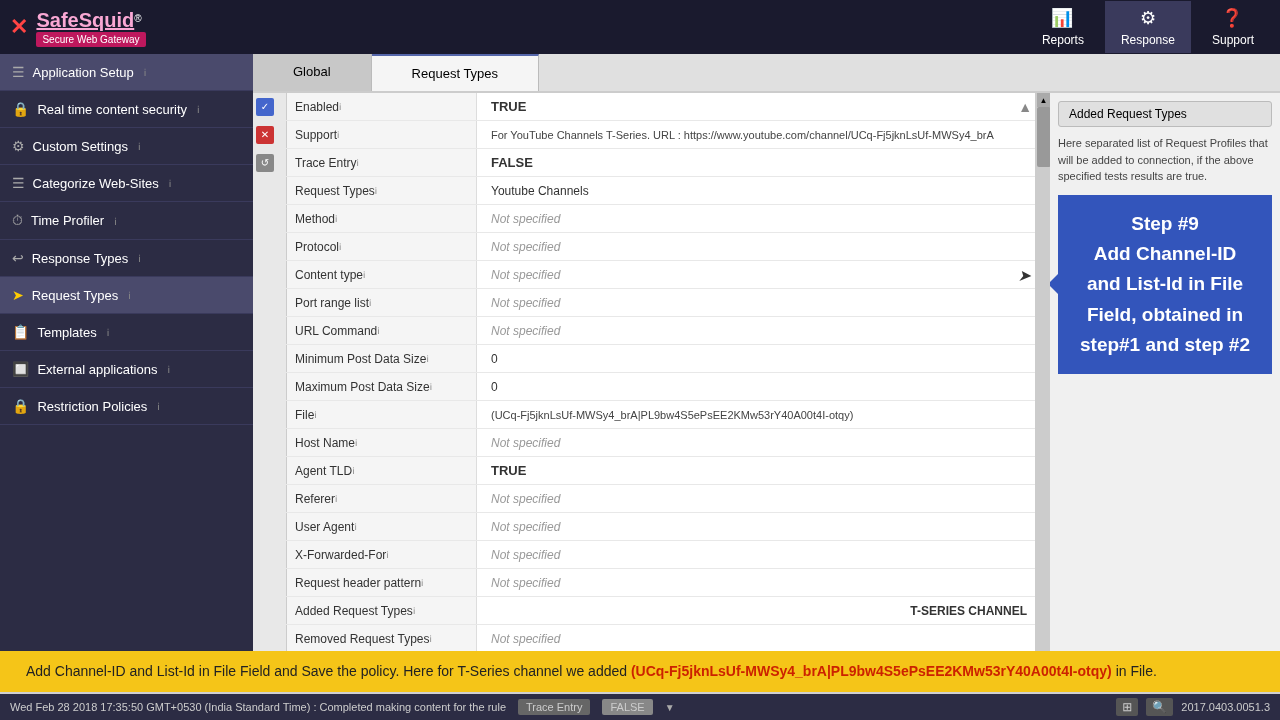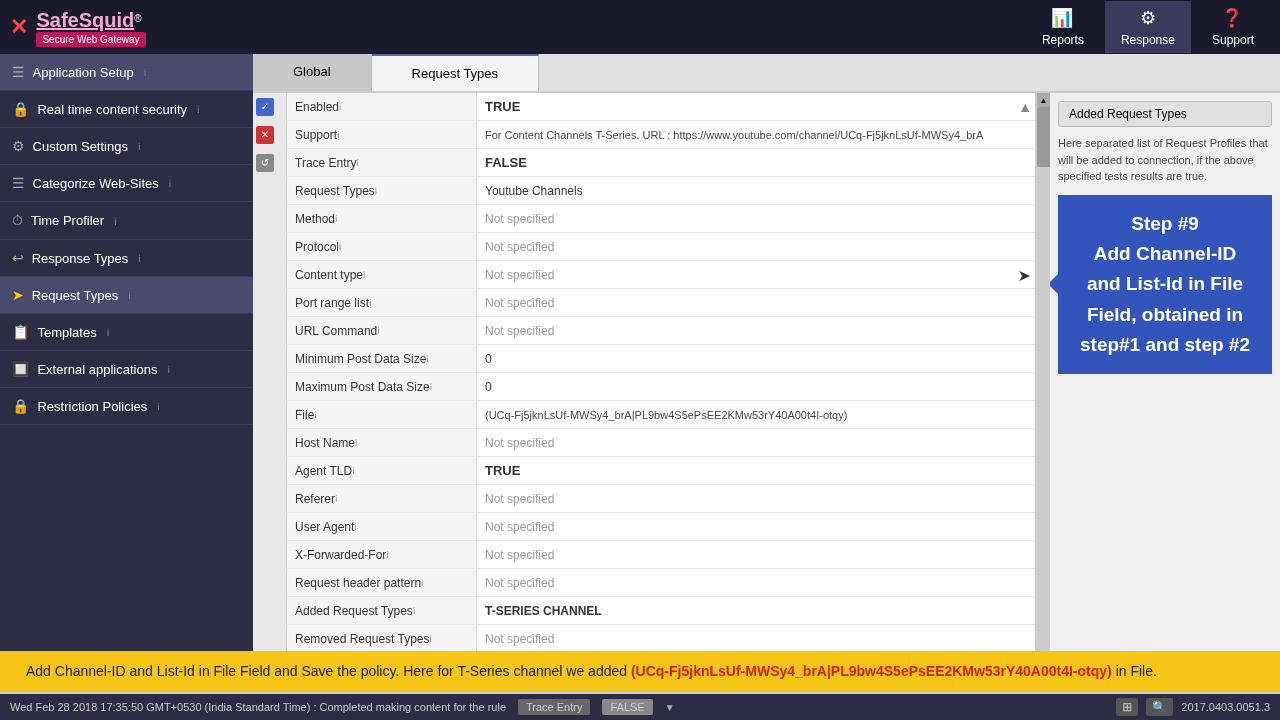--- a/index.html
+++ b/index.html
@@ -161,23 +161,24 @@
       align-items: center;
       flex-shrink: 0;
     }
     .form-value {
       flex: 1;
       padding: 5px 8px;
       color: #333;
       font-size: 12px;
       display: flex;
       align-items: center;
+      margin-left: 6px;
     }
     .form-value.bold { font-weight: bold; font-size: 13px; }
-    .form-value.italic { color: #999; }
+    .form-value.italic { color: #999; font-style: italic; }
     .form-value.small-text { font-size: 11px; color: #444; }
     .info-dot { color: #888; font-size: 9px; }
 
     
     .right-panel {
       width: 230px;
       background: #f0f0f0;
       padding: 8px;
       overflow-y: auto;
       flex-shrink: 0;
@@ -415,21 +416,21 @@
 
         <div class="form-row">
           <div class="form-controls">
             <button class="ctrl-btn red">✕</button>
           </div>
           <div class="form-label">
             <span>Support</span>
             <span class="info-dot">ℹ</span>
           </div>
           <div class="form-value small-text">
-            <span>For Content Channels T-Series. URL : https://www.youtube.com/channel/UCq-Fj5jknLsUf-MWSy4_brA</span>
+            <span>For YouTube Channels T-Series. URL : https://www.youtube.com/channel/UCq-Fj5jknLsUf-MWSy4_brA</span>
           </div>
         </div>
 
         <div class="form-row">
           <div class="form-controls">
             <button class="ctrl-btn gray">↺</button>
           </div>
           <div class="form-label">
             <span>Trace Entry</span>
             <span class="info-dot">ℹ</span>
@@ -604,21 +605,21 @@
             <span>Not specified</span>
           </div>
         </div>
 
         <div class="form-row">
           <div class="form-controls"></div>
           <div class="form-label">
             <span>Added Request Types</span>
             <span class="info-dot">ℹ</span>
           </div>
-          <div class="form-value" style="font-weight:bold;color:#333;">
+          <div class="form-value" style="font-weight:bold;color:#333;justify-content:flex-end;">
             <span>T-SERIES CHANNEL</span>
           </div>
         </div>
 
         <div class="form-row">
           <div class="form-controls"></div>
           <div class="form-label">
             <span>Removed Request Types</span>
             <span class="info-dot">ℹ</span>
           </div>

